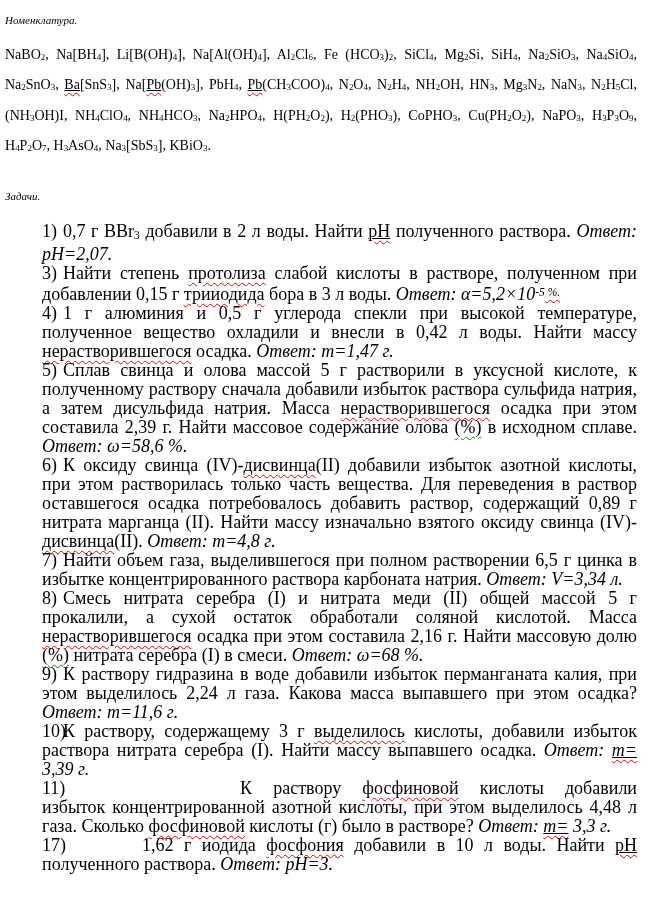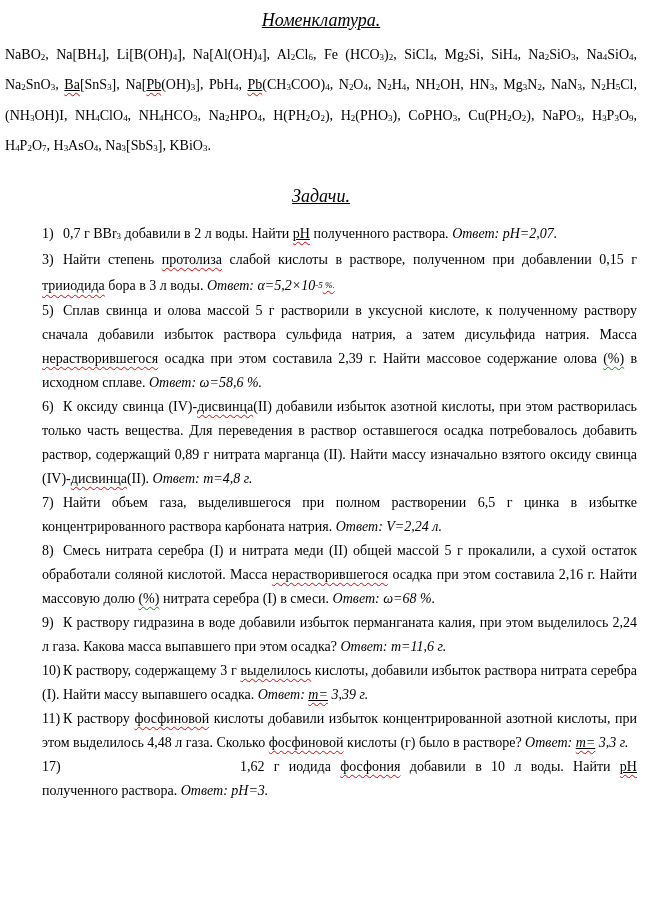--- a/index.html
+++ b/index.html
@@ -2,28 +2,28 @@
 <html><head>
 <meta charset="utf-8">
 <style>
   html,body{margin:0;padding:0;}
   body{
     width:647px;height:910px;background:#ffffff;overflow:hidden;
     font-family:"Liberation Serif", serif;color:#000;
   }
   .page{padding:10px 10px 0 5px;}
   .doc-title{
-    text-align:center;font-style:italic;font-size:18px;line-height:20px;text-decoration:underline;
+    font-style:italic;font-size:11px;line-height:20px;
   }
   .doc-title.tasks{margin-top:24px;}
   .formulas{
     margin-top:11px;text-align:justify;font-size:14px;line-height:28px;
   }
   .problems{margin-left:37px;margin-top:16px;}
-  .problem{text-align:justify;font-size:14px;line-height:24px;}
+  .problem{text-align:justify;font-size:18px;line-height:19px;}
   .problem .num{display:inline-block;width:21px;}
   .problems .problem:nth-child(10) .num{width:198px;}
   .problems .problem:nth-child(11) .num{width:100px;}
   .problems .problem:nth-child(12) .num{width:123px;}
   .footer{
     margin-top:10px;text-align:justify;font-size:15px;line-height:20.5px;
   }
   
   .r-i{font-style:italic;}
   .r-sub{font-size:64%;vertical-align:-0.14em;}
@@ -35,22 +35,23 @@
 </head>
 <body>
 
 <div class="page">
   <div class="doc-title">Номенклатура.</div>
   <div class="formulas"><span>NaBO</span><span class="r-sub">2</span><span>, Na[BH</span><span class="r-sub">4</span><span>], Li[B(OH)</span><span class="r-sub">4</span><span>], Na[Al(OH)</span><span class="r-sub">4</span><span>], Al</span><span class="r-sub">2</span><span>Cl</span><span class="r-sub">6</span><span>, Fe (HCO</span><span class="r-sub">3</span><span>)</span><span class="r-sub">2</span><span>, SiCl</span><span class="r-sub">4</span><span>, Mg</span><span class="r-sub">2</span><span>Si, SiH</span><span class="r-sub">4</span><span>, Na</span><span class="r-sub">2</span><span>SiO</span><span class="r-sub">3</span><span>, Na</span><span class="r-sub">4</span><span>SiO</span><span class="r-sub">4</span><span>, Na</span><span class="r-sub">2</span><span>SnO</span><span class="r-sub">3</span><span>, </span><span class="r-wr"><span class="r-u">Ba</span></span><span>[SnS</span><span class="r-sub">3</span><span>], Na[</span><span class="r-wr"><span class="r-u">Pb</span></span><span>(OH)</span><span class="r-sub">3</span><span>], PbH</span><span class="r-sub">4</span><span>, </span><span class="r-wr"><span class="r-u">Pb</span></span><span>(CH</span><span class="r-sub">3</span><span>COO)</span><span class="r-sub">4</span><span>, N</span><span class="r-sub">2</span><span>O</span><span class="r-sub">4</span><span>, N</span><span class="r-sub">2</span><span>H</span><span class="r-sub">4</span><span>, NH</span><span class="r-sub">2</span><span>OH, HN</span><span class="r-sub">3</span><span>, Mg</span><span class="r-sub">3</span><span>N</span><span class="r-sub">2</span><span>, NaN</span><span class="r-sub">3</span><span>, N</span><span class="r-sub">2</span><span>H</span><span class="r-sub">5</span><span>Cl, (NH</span><span class="r-sub">3</span><span>OH)I, NH</span><span class="r-sub">4</span><span>ClO</span><span class="r-sub">4</span><span>, NH</span><span class="r-sub">4</span><span>HCO</span><span class="r-sub">3</span><span>, Na</span><span class="r-sub">2</span><span>HPO</span><span class="r-sub">4</span><span>, H(PH</span><span class="r-sub">2</span><span>O</span><span class="r-sub">2</span><span>), H</span><span class="r-sub">2</span><span>(PHO</span><span class="r-sub">3</span><span>), CoPHO</span><span class="r-sub">3</span><span>, Cu(PH</span><span class="r-sub">2</span><span>O</span><span class="r-sub">2</span><span>), NaPO</span><span class="r-sub">3</span><span>, H</span><span class="r-sub">3</span><span>P</span><span class="r-sub">3</span><span>O</span><span class="r-sub">9</span><span>, H</span><span class="r-sub">4</span><span>P</span><span class="r-sub">2</span><span>O</span><span class="r-sub">7</span><span>, H</span><span class="r-sub">3</span><span>AsO</span><span class="r-sub">4</span><span>, Na</span><span class="r-sub">3</span><span>[SbS</span><span class="r-sub">3</span><span>], KBiO</span><span class="r-sub">3</span><span>.</span></div>
   <div class="doc-title tasks">Задачи.</div>
   <div class="problems">
       <div class="problem"><span class="num">1)</span><span><span>0,7 г BBr</span><span class="r-sub">3</span><span> добавили в 2 л воды. Найти </span><span class="r-wr"><span class="r-u">рН</span></span><span> полученного раствора. </span><span class="r-i">Ответ: рН=2,07.</span></span></div>
       <div class="problem"><span class="num">3)</span><span><span>Найти степень </span><span class="r-wr">протолиза</span><span> слабой кислоты в растворе, полученном при добавлении  0,15 г </span><span class="r-wr">трииодида</span><span> бора в 3 л воды. </span><span class="r-i">Ответ: α=5,2×10</span><span class="r-i"><span class="r-sup">-5</span></span><span class="r-i"><span class="r-sup"><span class="r-wr"> %.</span></span></span></span></div>
+      <div class="problem"><span class="num">4)</span><span><span>1 г алюминия и 0,5 г углерода спекли при высокой температуре, полученное вещество охладили и внесли в 0,42 л воды. Найти массу </span><span class="r-wr">нерастворившегося</span><span> осадка. </span><span class="r-i">Ответ: m=1,47 г.</span></span></div>
       <div class="problem"><span class="num">5)</span><span><span>Сплав свинца и олова массой 5 г растворили в уксусной кислоте, к полученному раствору сначала добавили избыток раствора сульфида натрия, а затем дисульфида натрия. Масса </span><span class="r-wr">нерастворившегося</span><span> осадка при этом составила 2,39 г. Найти массовое содержание олова </span><span class="r-wg">(%)</span><span> в исходном сплаве. </span><span class="r-i">Ответ: ω=58,6 %.</span></span></div>
       <div class="problem"><span class="num">6)</span><span><span>К оксиду свинца (IV)-</span><span class="r-wr">дисвинца</span><span>(II) добавили избыток азотной кислоты, при этом растворилась только часть вещества. Для переведения в раствор оставшегося осадка потребовалось добавить раствор, содержащий 0,89 г нитрата марганца (II). Найти массу изначально взятого оксиду свинца (IV)-</span><span class="r-wr">дисвинца</span><span>(II). </span><span class="r-i">Ответ: m=4,8 г.</span></span></div>
-      <div class="problem"><span class="num">7)</span><span><span>Найти объем газа, выделившегося при полном растворении 6,5 г цинка в избытке концентрированного раствора карбоната натрия. </span><span class="r-i">Ответ: V=2,24 л.</span></span></div>
+      <div class="problem"><span class="num">7)</span><span><span>Найти объем газа, выделившегося при полном растворении 6,5 г цинка в избытке концентрированного раствора карбоната натрия. </span><span class="r-i">Ответ: V=3,34 л.</span></span></div>
       <div class="problem"><span class="num">8)</span><span><span>Смесь нитрата серебра (I) и нитрата меди (II) общей массой 5 г прокалили, а сухой остаток обработали соляной кислотой. Масса </span><span class="r-wr">нерастворившегося</span><span> осадка при этом составила 2,16 г. Найти массовую долю </span><span class="r-wg">(%)</span><span> нитрата серебра (I) в смеси. </span><span class="r-i">Ответ: ω=68 %.</span></span></div>
       <div class="problem"><span class="num">9)</span><span><span>К раствору гидразина в воде добавили избыток перманганата калия, при этом выделилось 2,24 л газа. Какова масса выпавшего при этом осадка? </span><span class="r-i">Ответ: m=11,6 г.</span></span></div>
       <div class="problem"><span class="num">10)</span><span><span>К раствору, содержащему 3 г </span><span class="r-wr">выделилось</span><span> кислоты, добавили избыток раствора нитрата серебра (I). Найти массу выпавшего осадка. </span><span class="r-i">Ответ: </span><span class="r-i"><span class="r-wr"><span class="r-u">m=</span></span></span><span class="r-i"> 3,39 г.</span></span></div>
       <div class="problem"><span class="num">11)</span><span><span>К раствору </span><span class="r-wr">фосфиновой</span><span> кислоты добавили избыток концентрированной азотной кислоты, при этом выделилось 4,48 л газа. Сколько </span><span class="r-wr">фосфиновой</span><span> кислоты (г) было в растворе? </span><span class="r-i">Ответ: </span><span class="r-i"><span class="r-wr"><span class="r-u">m=</span></span></span><span class="r-i"> 3,3 г.</span></span></div>
       <div class="problem"><span class="num">17)</span><span><span>1,62 г иодида </span><span class="r-wr">фосфония</span><span> добавили в 10 л воды. Найти </span><span class="r-wr"><span class="r-u">рН</span></span><span> полученного раствора. </span><span class="r-i">Ответ: рН=3.</span></span></div>
     </div>
 </div>
 
 </body></html>

